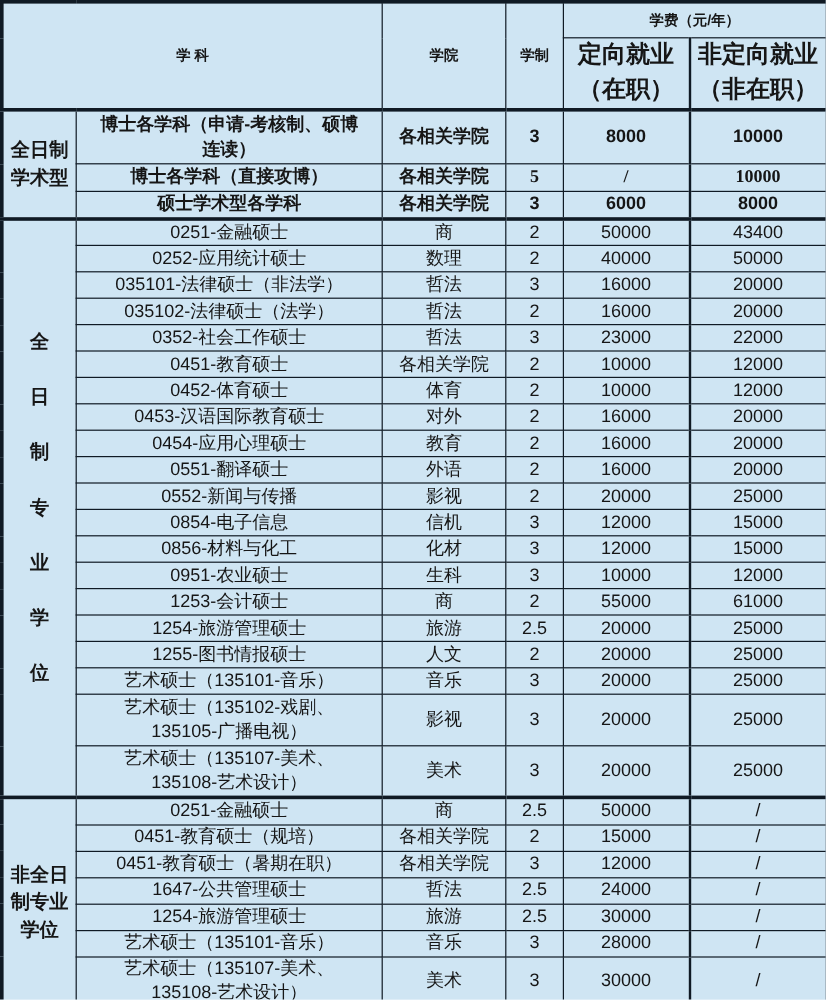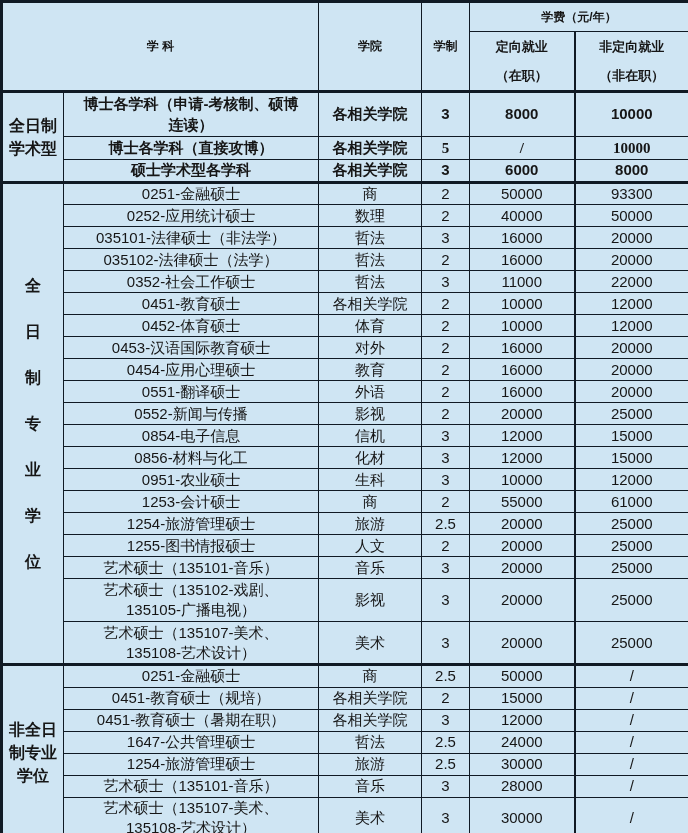--- a/index.html
+++ b/index.html
@@ -16,21 +16,21 @@
   td, th {
     border: 1.5px solid #101a24;
     text-align: center; vertical-align: middle;
     font-size: 15px; padding: 0 2px;
     box-sizing: border-box;
     white-space: pre-line;
     overflow: hidden;
     line-height: 1.35;
   }
   thead th { font-weight: bold; font-size: 12px; }
-  th.fee-sub { line-height: 29px; font-size: 13px; }
+  th.fee-sub { line-height: 29px; font-size: 20px; }
   td.group-label { font-weight: bold; font-size: 16px; line-height: 1.45; }
   td.group-label.vertical { line-height: 46px; }
   tr.bold-row td { font-weight: bold; }
   tr.group-start td { border-top-width: 3px; }
   .c-nondirected, th.c-nondirected { border-left-width: 2.5px; }
 </style>
 </head>
 <body>
 
 <div class="page">
@@ -87,21 +87,21 @@
 日
 制
 专
 业
 学
 位</td>
           <td class="c-subject">0251-金融硕士</td>
           <td class="c-college">商</td>
           <td class="c-duration">2</td>
           <td class="c-directed">50000</td>
-          <td class="c-nondirected">93300</td>
+          <td class="c-nondirected">43400</td>
         </tr>
         <tr style="height: 22px;">
           <td class="c-subject">0252-应用统计硕士</td>
           <td class="c-college">数理</td>
           <td class="c-duration">2</td>
           <td class="c-directed">40000</td>
           <td class="c-nondirected">50000</td>
         </tr>
         <tr style="height: 22px;">
           <td class="c-subject">035101-法律硕士（非法学）</td>
@@ -114,21 +114,21 @@
           <td class="c-subject">035102-法律硕士（法学）</td>
           <td class="c-college">哲法</td>
           <td class="c-duration">2</td>
           <td class="c-directed">16000</td>
           <td class="c-nondirected">20000</td>
         </tr>
         <tr style="height: 22px;">
           <td class="c-subject">0352-社会工作硕士</td>
           <td class="c-college">哲法</td>
           <td class="c-duration">3</td>
-          <td class="c-directed">11000</td>
+          <td class="c-directed">23000</td>
           <td class="c-nondirected">22000</td>
         </tr>
         <tr style="height: 22px;">
           <td class="c-subject">0451-教育硕士</td>
           <td class="c-college">各相关学院</td>
           <td class="c-duration">2</td>
           <td class="c-directed">10000</td>
           <td class="c-nondirected">12000</td>
         </tr>
         <tr style="height: 22px;">

